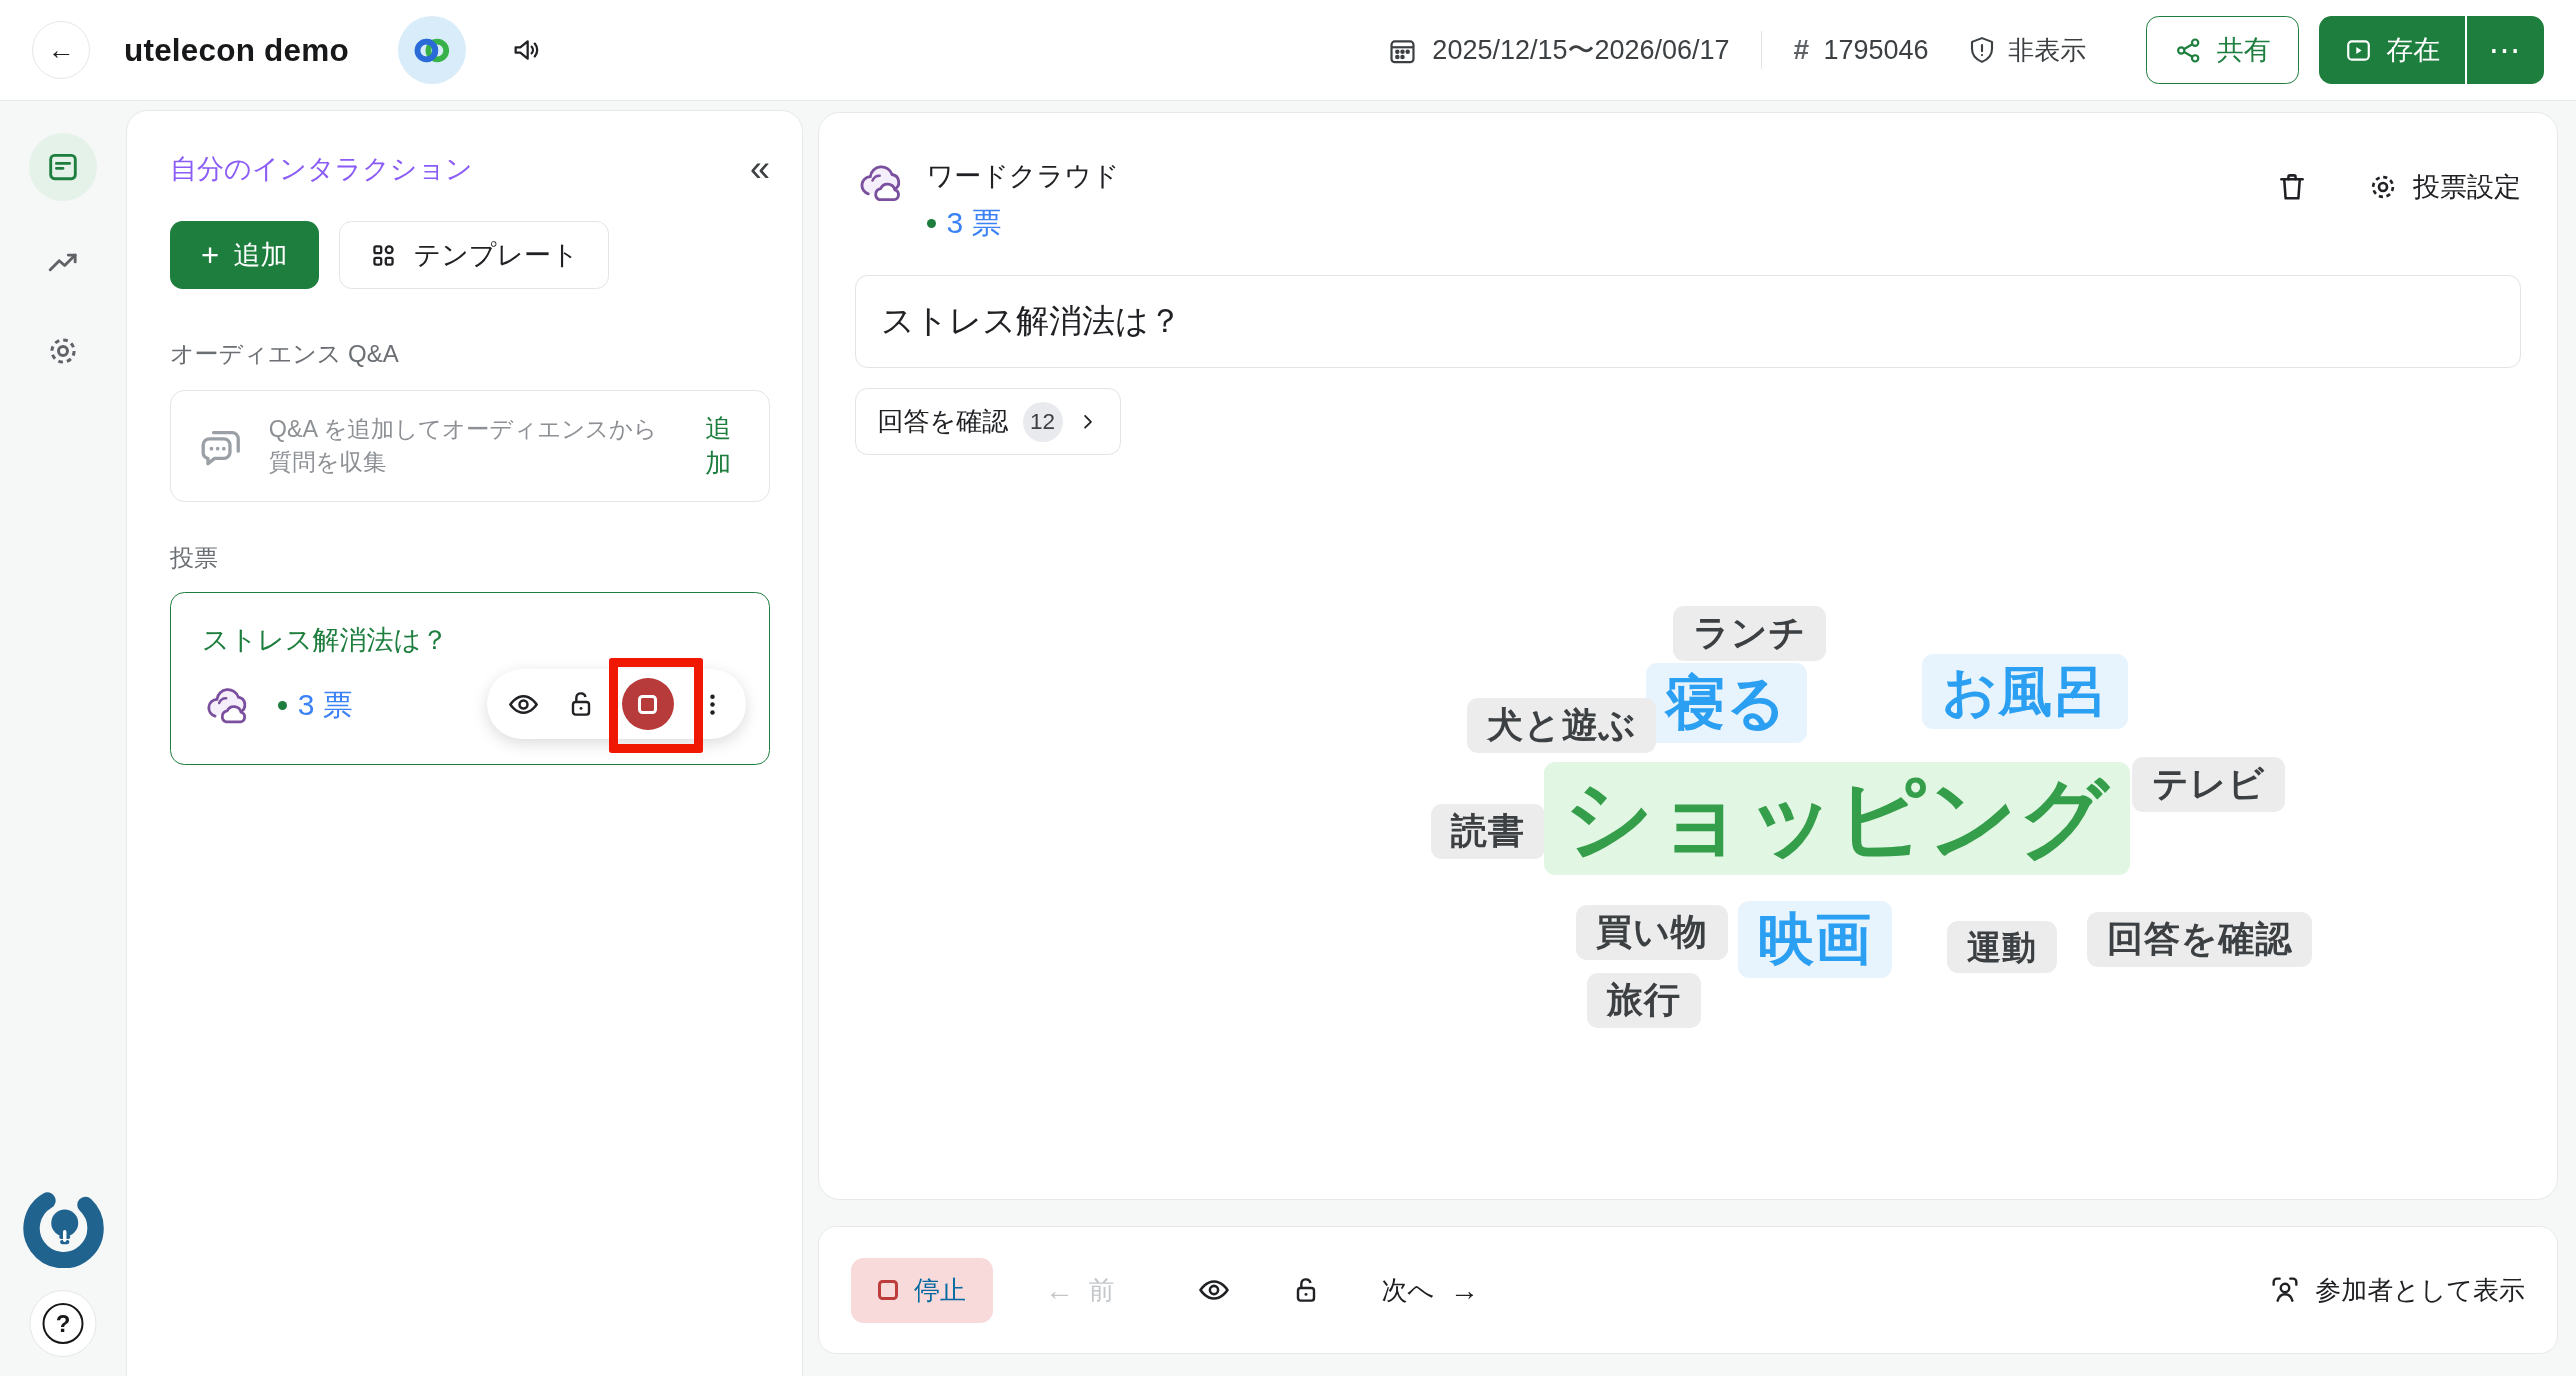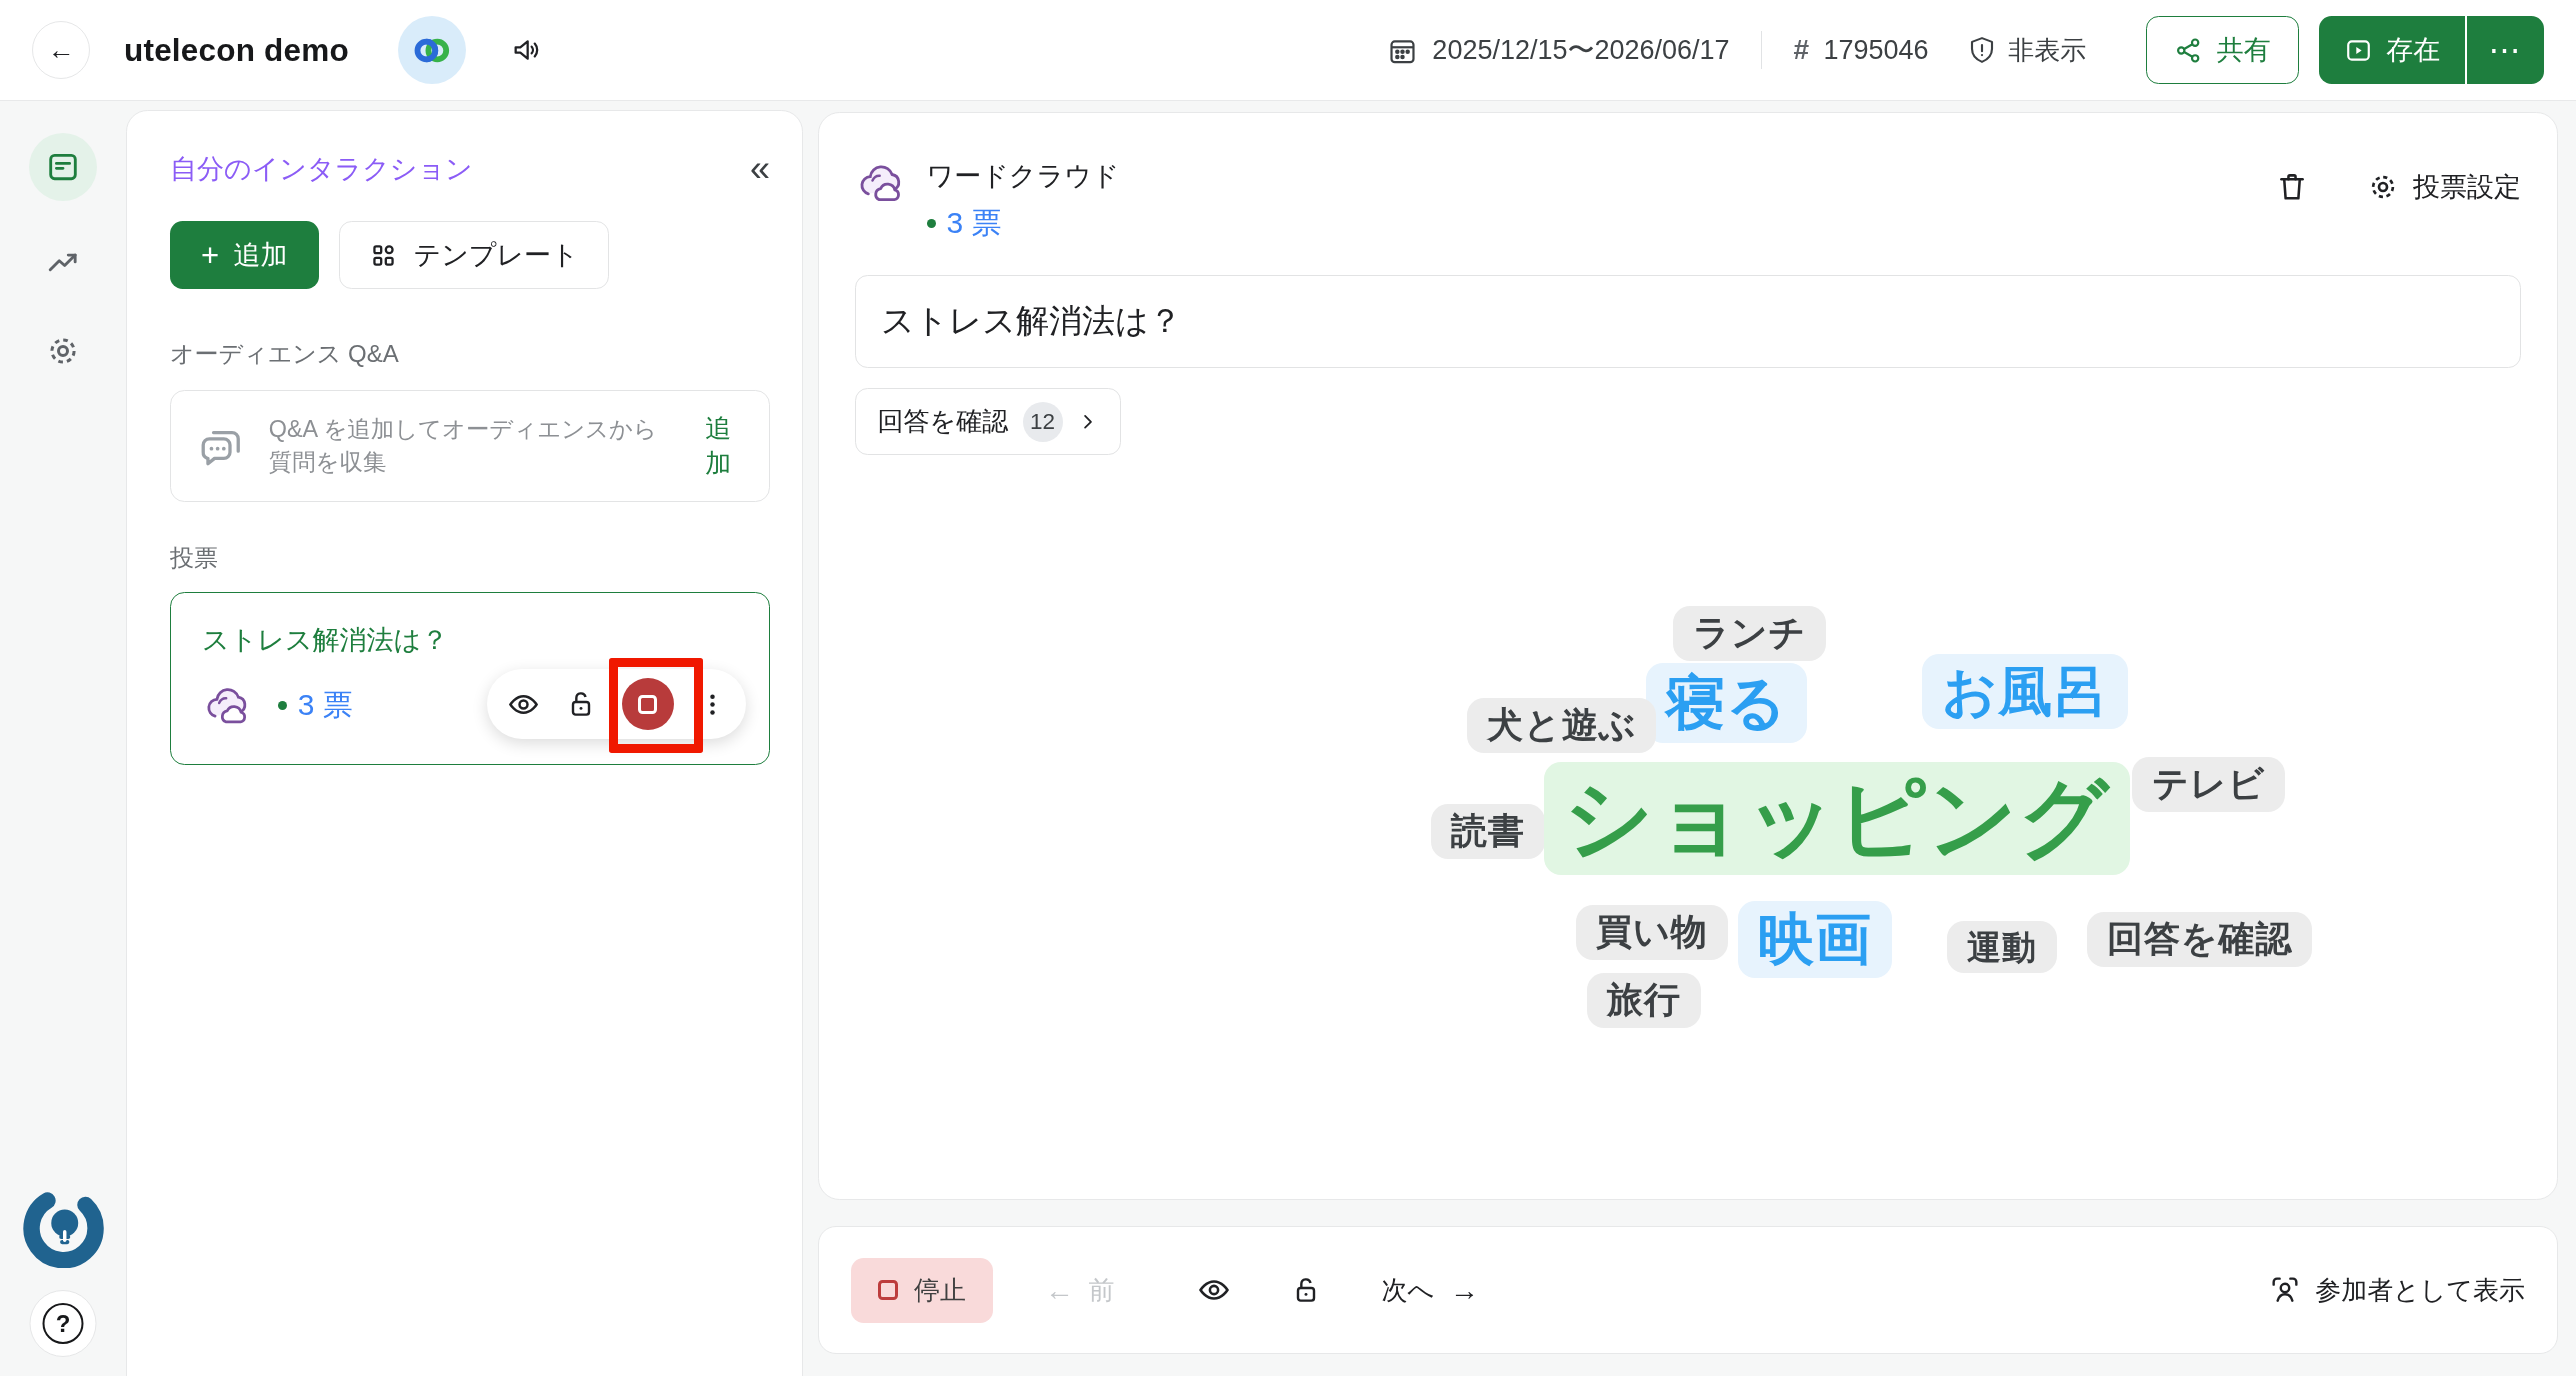--- a/index.html
+++ b/index.html
@@ -134,36 +134,36 @@
   .answers-btn {
     margin-top:20px; display:inline-flex; align-items:center; gap:14.4px; height:67px; padding:0 21.6px;
     border:0.9px solid #e2e3e4; border-radius:12.6px; background:#fff; font-size:26px; color:#202124; cursor:pointer;
   }
   .answers-badge {
     min-width:40px; height:40px; border-radius:20px; background:#e8eaed; color:#3c4043;
     display:flex; align-items:center; justify-content:center; font-size:22.5px; padding:0 5.4px;
   }
   .wordcloud { position:absolute; left:0; top:0; width:100%; height:100%; pointer-events:none; }
   .word {
-    position:absolute; font-weight:700; line-height:1.12; padding:7.2px 20px; border-radius:17px;
+    position:absolute; font-weight:700; line-height:1.12; padding:7.2px 20px; border-radius:11px;
     white-space:nowrap; letter-spacing:0.9px;
   }
   .word.gray  { background:#ececec; color:#3c4043; }
   .word.blue  { background:#e7f3fd; color:#2b9ff2; }
   .word.green { background:#e1f6e3; color:#359e4a; }
 
   
   .footer-card {
     position:absolute; left:818px; top:1226px; width:1740px; height:128px;
     background:#fff; border:0.9px solid #e7e8e9; border-radius:18px;
     display:flex; align-items:center; padding:0 32px;
   }
   .stop-btn {
     display:flex; align-items:center; gap:16px; height:65px; padding:4px 27px;
-    background:#f9dada; color:#404040; border:none; border-radius:12.6px; font-size:26px; cursor:pointer;
+    background:#f9dada; color:#0369a1; border:none; border-radius:12.6px; font-size:26px; cursor:pointer;
   }
   .stop-square-red { width:20px; height:20px; border:3.1px solid #bd3d3d; border-radius:4.5px; }
   .prev-btn { margin-left:52px; display:flex; align-items:center; gap:14.4px; color:#c4c7ca; font-size:26px; background:none; border:none; cursor:default; }
   .footer-icon-btn { background:none; border:none; color:#202124; cursor:pointer; display:flex; }
   .f-eye { margin-left:83px; }
   .f-lock { margin-left:59px; }
   .next-btn { margin-left:59px; display:flex; align-items:center; gap:16px; color:#202124; font-size:26px; background:none; border:none; cursor:pointer; }
   .participant-btn { margin-left:auto; display:flex; align-items:center; gap:14.4px; color:#202124; font-size:26px; background:none; border:none; cursor:pointer; }
   .arrow-glyph { font-size:29px; line-height:1; }
 </style>

